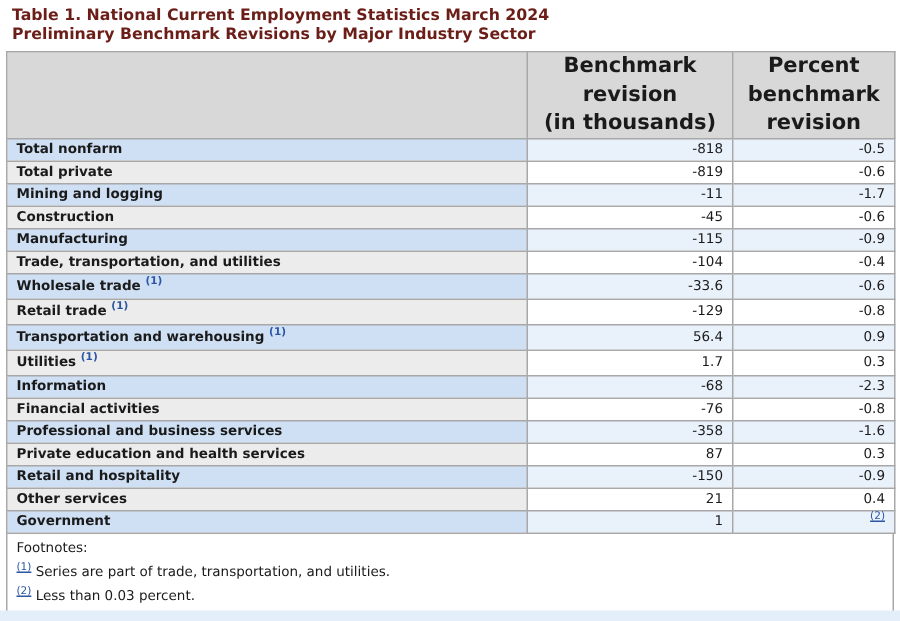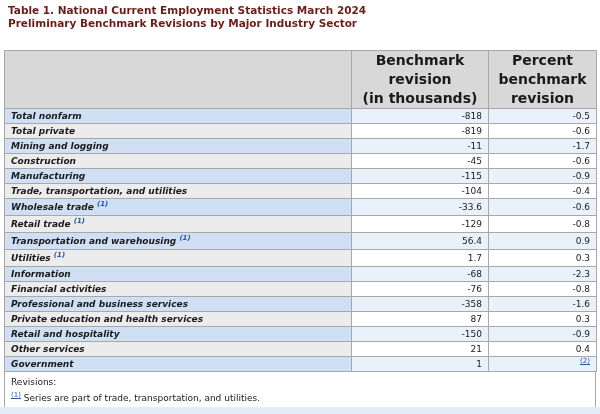--- a/index.html
+++ b/index.html
@@ -17,21 +17,21 @@
   * { box-sizing: border-box; }
   html, body {
     margin: 0; padding: 0;
     width: 600px; height: 414px;
     background: #fff;
     font-family: "DejaVu Sans", "Liberation Sans", sans-serif;
     color: var(--text);
     overflow: hidden;
     position: relative;
   }
-  .titles { padding: 4px 8px 20px 8px; }
+  .titles { padding: 4px 8px 4px 8px; }
   .title-line {
     color: var(--title);
     font-weight: bold;
     font-size: 10.5px;
     line-height: 13px;
   }
   .wrap { margin: 0 4px; }
   table {
     border-collapse: collapse;
     width: 592px;
@@ -51,21 +51,20 @@
     white-space: pre-line;
     height: 37px;
     line-height: 1.35;
     padding: 0 2px;
   }
   tbody td { height: 15px; padding: 0; vertical-align: middle; }
   td.label {
     text-align: left;
     padding-left: 6px;
     font-weight: bold;
-    font-style: italic;
   }
   tr.indent td { height: 17px; }
   tr.indent td.label { }
   td.num { text-align: right; padding-right: 6px; }
   tr.blue td.label { background: var(--row-blue-label); }
   tr.blue td.num   { background: var(--row-blue-data); }
   tr.gray td.label { background: var(--row-gray-label); }
   tr.gray td.num   { background: var(--row-gray-data); }
   sup { font-size: 7px; line-height: 0; }
   a.ref { color: var(--link); text-decoration: none; font-weight: bold; }
@@ -195,21 +194,21 @@
         </tr>
         <tr class="blue">
           <td class="label"><span>Government</span></td>
           <td class="num">1</td>
           <td class="num"><sup><a href="#" class="ref underline">(2)</a></sup></td>
         </tr>
       </tbody>
   </table>
 
   <div class="footnotes">
-    <div class="fn-heading">Revisions:</div>
+    <div class="fn-heading">Footnotes:</div>
     <div class="fn-line">
       <sup><a href="#" class="ref underline">(1)</a></sup>
       <span>Series are part of trade, transportation, and utilities.</span>
     </div>
     <div class="fn-line">
       <sup><a href="#" class="ref underline">(2)</a></sup>
       <span>Less than 0.03 percent.</span>
     </div>
   </div>
 </div>

